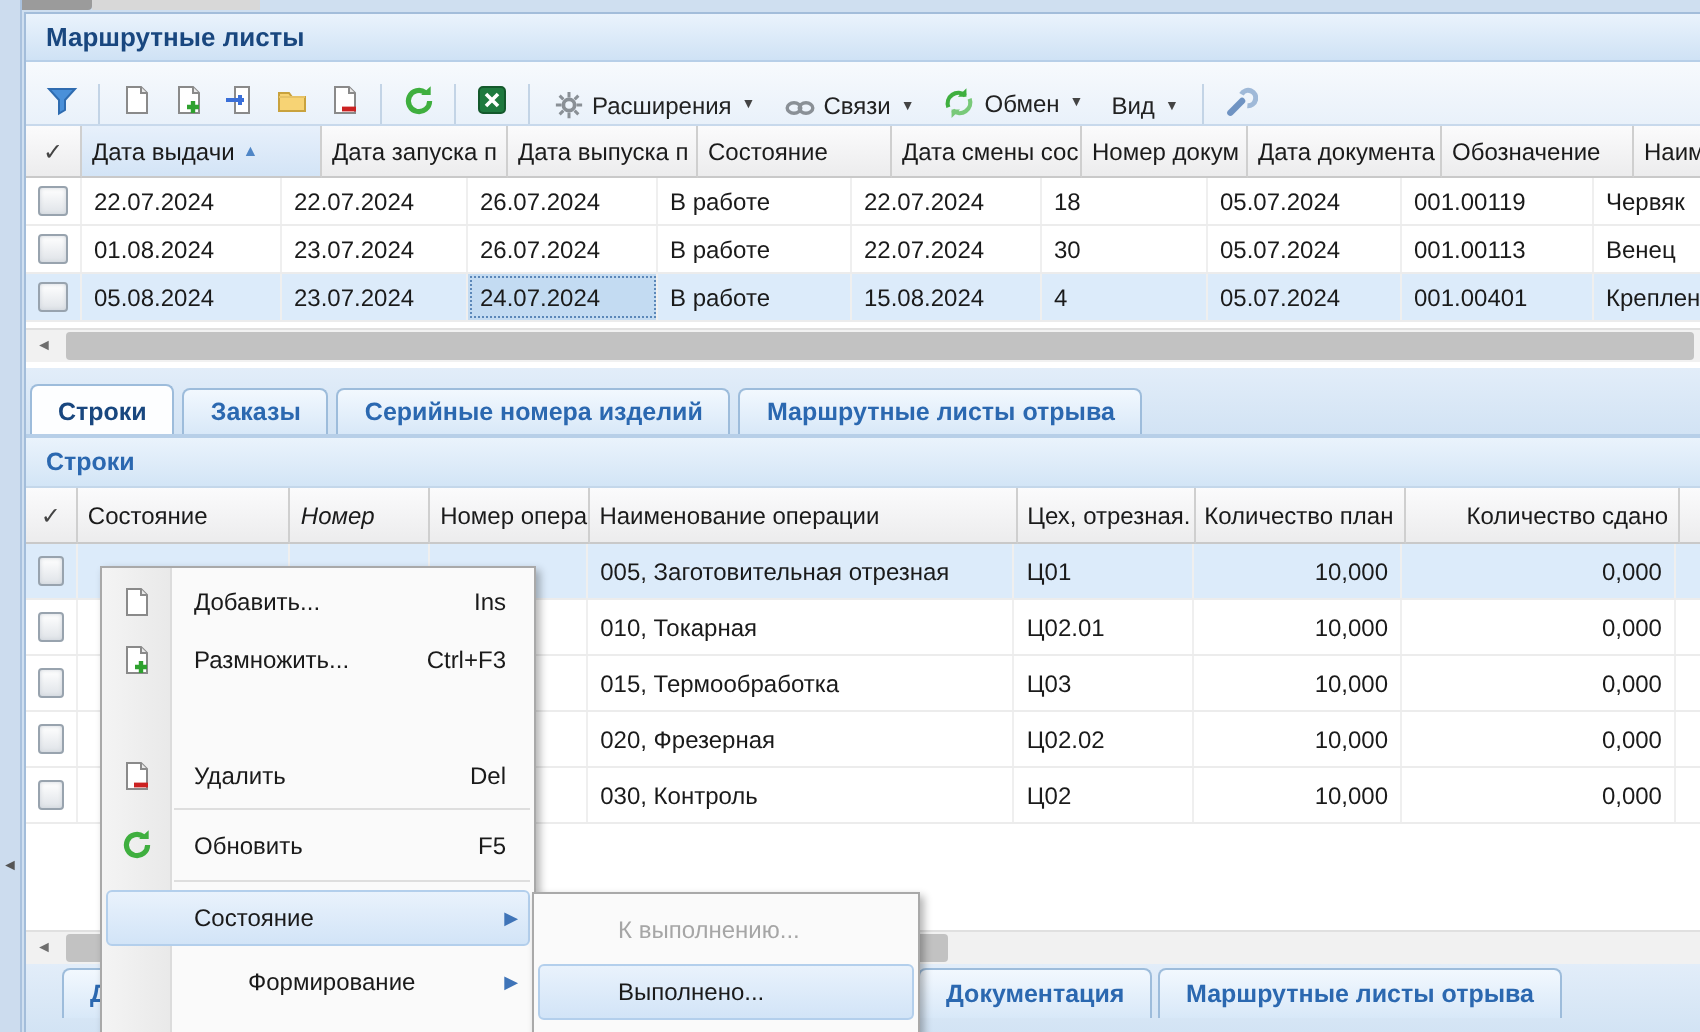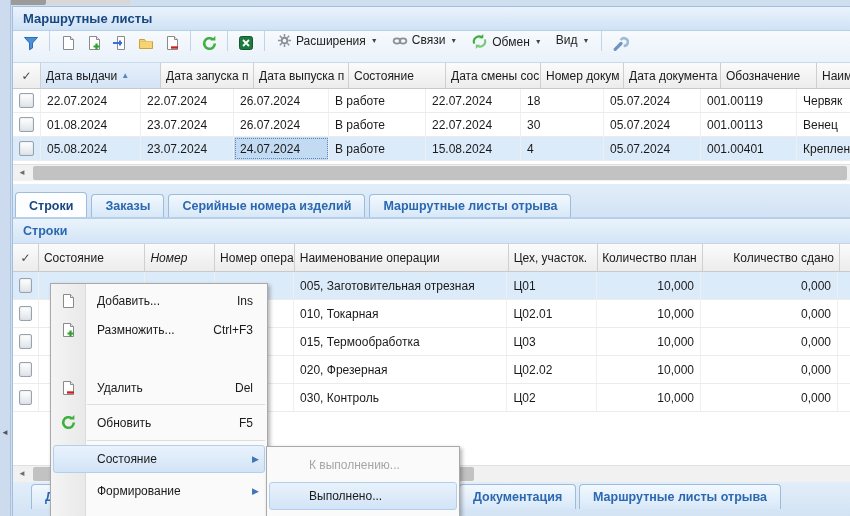--- a/index.html
+++ b/index.html
@@ -10,21 +10,21 @@
   .left-strip{position:absolute;left:0;top:0;width:10px;height:516px;background:#ccdcee;border-right:1px solid #aac2de;}
   .left-strip .collapse{position:absolute;left:1px;top:428px;color:#555;font-size:8px;}
   .topfrag1{position:absolute;left:0;top:0;width:46px;height:5px;background:#9b9b9b;border-radius:0 0 2px 0;}
   .topfrag2{position:absolute;left:46px;top:0;width:84px;height:5px;background:#d8d8d8;}
   
   .window{position:absolute;left:12px;top:6px;width:838px;height:510px;border:1px solid #a3bdda;border-right:none;background:#fff;}
   .titlebar{position:absolute;left:0;top:0;right:0;height:24px;
     background:linear-gradient(#eaf3fc,#cfe2f5);border-bottom:1px solid #b7cfe8;
     color:#19477f;font-weight:bold;font-size:13px;line-height:24px;padding-left:10px;box-sizing:border-box;}
   .toolbar{position:absolute;left:0;top:24px;right:0;height:32px;background:linear-gradient(#f7fafd,#e9f1fa);
-    border-bottom:1px solid #c8d9ec;display:flex;align-items:flex-start;padding-left:6px;box-sizing:border-box;gap:2px;}
+    border-bottom:1px solid #c8d9ec;display:flex;align-items:flex-end;padding-left:6px;box-sizing:border-box;gap:2px;}
   .tb-btn{width:24px;height:24px;display:flex;align-items:center;justify-content:center;border-radius:3px;}
   .tb-sep{width:1px;height:20px;background:#c3d4e6;margin:0 4px;}
   .tb-menu{display:flex;align-items:center;gap:4px;padding:2px 6px;border-radius:3px;}
   .tb-menu .lbl{font-size:12px;color:#222;}
   .caret{font-size:7px;color:#444;margin-left:1px;}
   
   .thead{display:flex;position:absolute;left:0;right:0;}
   .th{background:linear-gradient(#fbfbfc,#ececed);border-right:1px solid #cfcfcf;border-bottom:1px solid #c9c9c9;
     box-sizing:border-box;padding:0 5px;white-space:nowrap;overflow:hidden;display:flex;align-items:center;}
   .th.sorted{background:linear-gradient(#e7f0fb,#d3e4f6);}
@@ -308,21 +308,21 @@
       <div class="th" style="width:70px;font-style:italic;">
           <span>Номер</span>
         </div>
       <div class="th" style="width:80px;">
           <span>Номер опера</span>
         </div>
       <div class="th" style="width:215px;">
           <span>Наименование операции</span>
         </div>
       <div class="th" style="width:90px;">
-          <span>Цех, участок.</span>
+          <span>Цех, отрезная.</span>
         </div>
       <div class="th" style="width:105px;justify-content:flex-end;">
           <span>Количество план</span>
         </div>
       <div class="th" style="width:138px;justify-content:flex-end;">
           <span>Количество сдано</span>
         </div>
       <div class="th" style="flex:1;"></div>
     </div>
 
@@ -448,21 +448,21 @@
         </span>
       <span class="lab">Обновить</span>
       <span class="sc">F5</span>
     </div>
     <div class="msep" style="top:156px;"></div>
     <div class="mi hl" style="top:160px;height:30px;">
       <span class="ico"></span>
       <span class="lab">Состояние</span>
       <span class="sub-arrow">▶</span>
     </div>
-    <div class="mi" style="top:192px;height:30px;">
+    <div class="mi" style="top:192px;height:30px;padding-left:27px;">
       <span class="ico"></span>
       <span class="lab">Формирование</span>
       <span class="sub-arrow">▶</span>
     </div>
   </div>
 
   <div class="menu" style="left:266px;top:446px;width:192px;height:70px;">
     <div class="mi" style="top:4px;height:28px;">
       <span class="ico" style="width:30px;"></span>
       <span class="lab disabled">К выполнению...</span>

